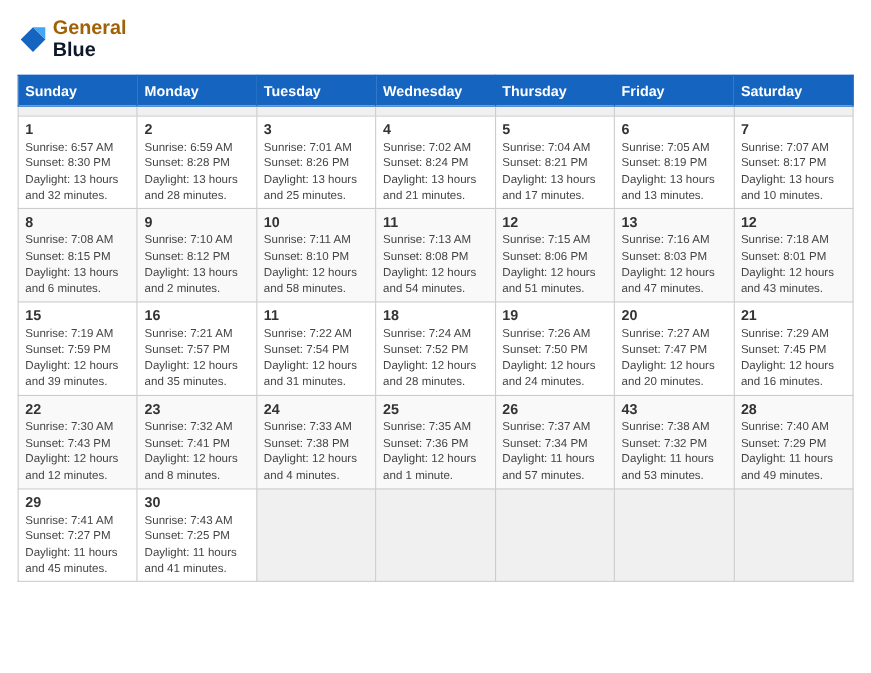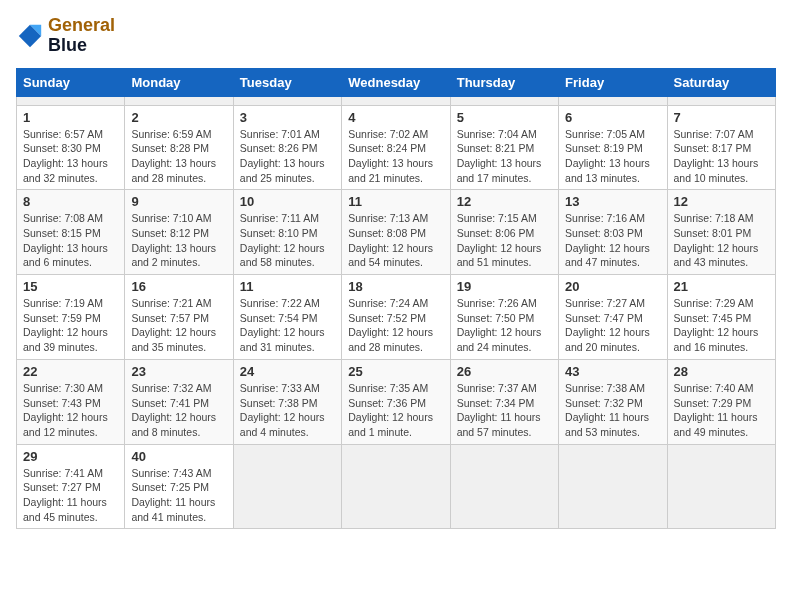--- a/index.html
+++ b/index.html
@@ -248,21 +248,21 @@
           <span class="day-num">28</span>
           <div class="day-detail">Sunrise: 7:40 AM<br>Sunset: 7:29 PM<br>Daylight: 11 hours and 49 minutes.</div>
         </td>
       </tr>
       <tr>
         <td>
           <span class="day-num">29</span>
           <div class="day-detail">Sunrise: 7:41 AM<br>Sunset: 7:27 PM<br>Daylight: 11 hours and 45 minutes.</div>
         </td>
         <td>
-          <span class="day-num">40</span>
+          <span class="day-num">30</span>
           <div class="day-detail">Sunrise: 7:43 AM<br>Sunset: 7:25 PM<br>Daylight: 11 hours and 41 minutes.</div>
         </td>
         <td class="empty-cell"></td>
         <td class="empty-cell"></td>
         <td class="empty-cell"></td>
         <td class="empty-cell"></td>
         <td class="empty-cell"></td>
       </tr>
     </tbody>
 </table>

